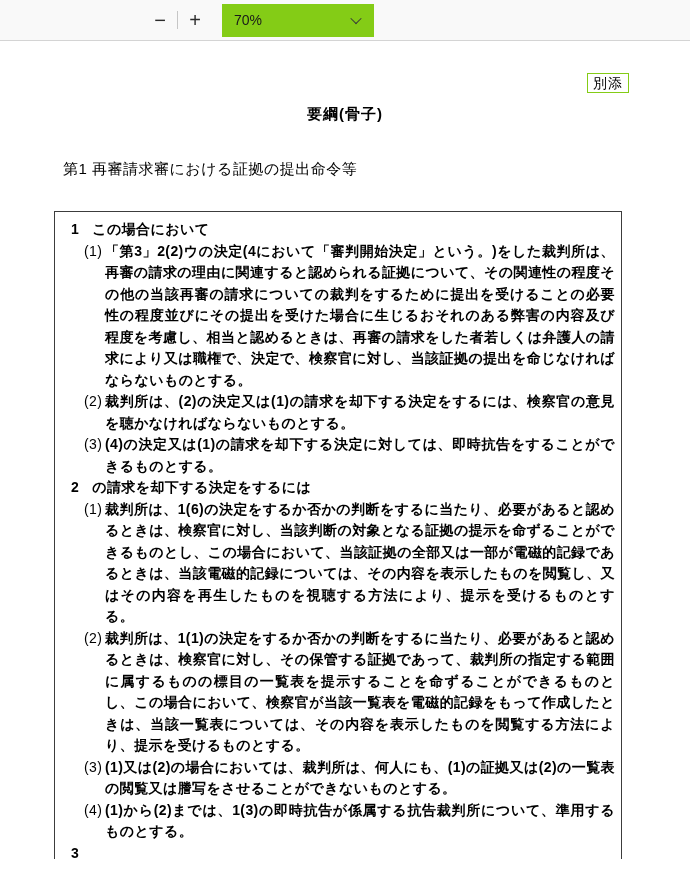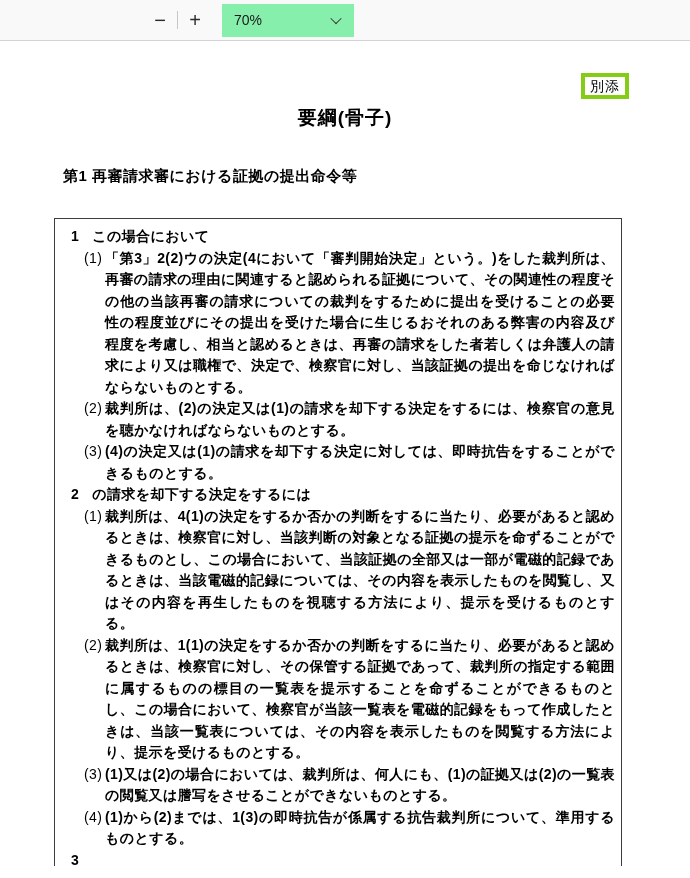--- a/index.html
+++ b/index.html
@@ -44,23 +44,23 @@
     padding: 0;
     font-family: "Liberation Sans", sans-serif;
   }
   .toolbar-divider {
     width: 1px;
     height: 18px;
     background: #c6c6c6;
   }
   .zoom-select {
     margin-left: 10px;
-    width: 132px;
+    width: 152px;
     height: 33px;
-    background: #86efac;
+    background: #84cc16;
     display: flex;
     align-items: center;
     justify-content: space-between;
     padding: 0 12px;
     box-sizing: border-box;
     font-size: 14px;
     color: #1a1a1a;
     cursor: pointer;
   }
   .chevron-down {
@@ -75,37 +75,37 @@
   .page {
     position: relative;
     height: 837px;
     background: #ffffff;
     color: #000000;
   }
   .attach-tag {
     position: absolute;
     top: 32px;
     right: 61px;
-    border: 4px solid #84cc16;
+    border: 1px solid #84cc16;
     font-size: 14px;
     line-height: 18px;
     padding: 0 5px;
     letter-spacing: 1px;
   }
   .doc-title {
     padding-top: 64px;
     text-align: center;
-    font-size: 19px;
+    font-size: 15px;
     font-weight: bold;
     letter-spacing: 1px;
   }
   .doc-heading {
     margin: 36px 0 0 63px;
     font-size: 15px;
-    font-weight: bold;
+    font-weight: normal;
     letter-spacing: 0.5px;
   }
   .law-box {
     margin: 32px 0 0 54px;
     width: 568px;
     height: 648px;
     box-sizing: border-box;
     border: 1px solid #3c3c3c;
     border-bottom: none;
     padding: 7px 6px 0 16px;
@@ -178,21 +178,21 @@
         <span class="marker">(3)</span>
         <span class="itext">(4)の決定又は(1)の請求を却下する決定に対しては、即時抗告をすることができるものとする。</span>
       </div>
 
       <div class="section-head">
         <span class="sec-num">2</span>
         <span>の請求を却下する決定をするには</span>
       </div>
       <div class="law-item">
         <span class="marker">(1)</span>
-        <span class="itext">裁判所は、4(1)の決定をするか否かの判断をするに当たり、必要があると認めるときは、検察官に対し、当該判断の対象となる証拠の提示を命ずることができるものとし、この場合において、当該証拠の全部又は一部が電磁的記録であるときは、当該電磁的記録については、その内容を表示したものを閲覧し、又はその内容を再生したものを視聴する方法により、提示を受けるものとする。</span>
+        <span class="itext">裁判所は、1(6)の決定をするか否かの判断をするに当たり、必要があると認めるときは、検察官に対し、当該判断の対象となる証拠の提示を命ずることができるものとし、この場合において、当該証拠の全部又は一部が電磁的記録であるときは、当該電磁的記録については、その内容を表示したものを閲覧し、又はその内容を再生したものを視聴する方法により、提示を受けるものとする。</span>
       </div>
       <div class="law-item">
         <span class="marker">(2)</span>
         <span class="itext">裁判所は、1(1)の決定をするか否かの判断をするに当たり、必要があると認めるときは、検察官に対し、その保管する証拠であって、裁判所の指定する範囲に属するものの標目の一覧表を提示することを命ずることができるものとし、この場合において、検察官が当該一覧表を電磁的記録をもって作成したときは、当該一覧表については、その内容を表示したものを閲覧する方法により、提示を受けるものとする。</span>
       </div>
       <div class="law-item">
         <span class="marker">(3)</span>
         <span class="itext">(1)又は(2)の場合においては、裁判所は、何人にも、(1)の証拠又は(2)の一覧表の閲覧又は謄写をさせることができないものとする。</span>
       </div>
       <div class="law-item">

